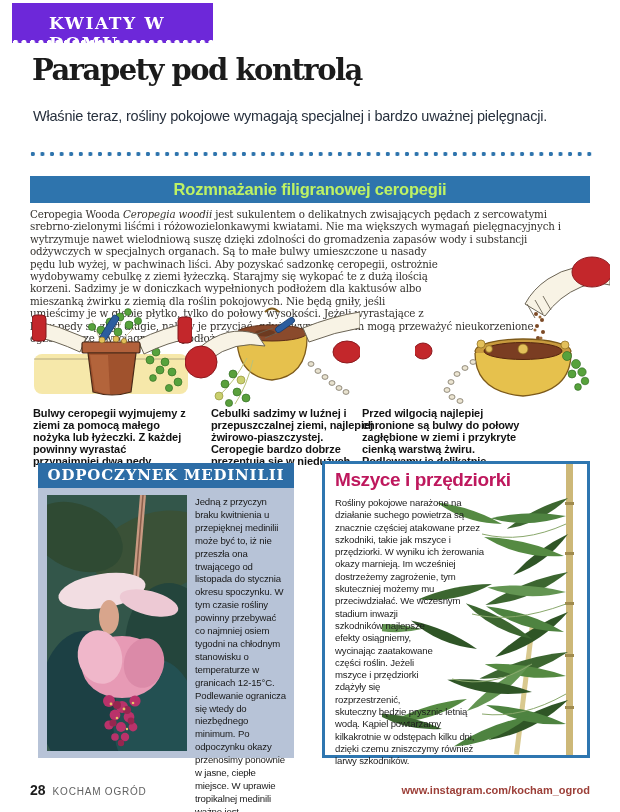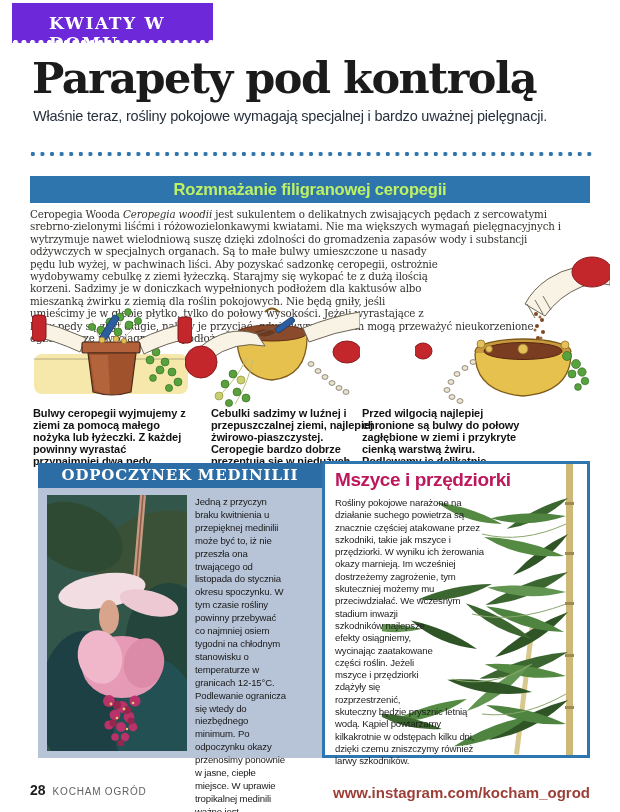--- a/index.html
+++ b/index.html
@@ -9,21 +9,21 @@
   
   .kicker{position:absolute;left:12px;top:3px;width:201px;height:40px;background:#6d28d9;}
   .kicker-label{position:absolute;left:37px;top:10px;color:#ffffff;
         font-family:"DejaVu Serif",serif;font-weight:bold;font-size:17px;letter-spacing:1.6px;}
   .kicker::after{content:"";position:absolute;left:0;right:-6px;bottom:-3px;height:7px;
         background-image:radial-gradient(circle at 3.5px 3.5px,#ffffff 2.4px,rgba(255,255,255,0) 2.9px);
         background-size:8.5px 7px;}
 
   
   .main-title{position:absolute;left:32px;top:53px;color:#1b1b1b;
-        font-family:"DejaVu Serif",serif;font-weight:bold;font-size:43px;letter-spacing:-1.5px;white-space:nowrap;}
+        font-family:"DejaVu Serif",serif;font-weight:bold;font-size:29px;letter-spacing:-1.5px;white-space:nowrap;}
   .intro{position:absolute;left:33px;top:107px;width:565px;color:#27303d;
         font-size:14.5px;line-height:19px;letter-spacing:-0.2px;font-weight:500;}
   .intro span{display:block;}
   .dotted-sep{position:absolute;left:30px;top:151px;width:562px;height:6px;
         background-image:radial-gradient(circle at 2.8px 3px,#2e74ad 1.9px,rgba(46,116,173,0) 2.4px);
         background-size:9.6px 6px;}
 
   
   .section-bar{position:absolute;left:30px;top:176px;width:560px;height:27px;background:#2e74ad;
         color:#bef264;font-weight:bold;font-size:16.5px;text-align:center;line-height:27px;letter-spacing:-0.2px;}
@@ -40,21 +40,21 @@
   .ill2{position:absolute;left:185px;top:296px;width:175px;height:112px;}
   .ill3{position:absolute;left:415px;top:256px;width:195px;height:150px;}
 
   
   .caption{position:absolute;top:407px;color:#121212;font-weight:bold;font-size:11px;line-height:12.1px;letter-spacing:-0.1px;}
   .caption.c1{left:33px;width:160px;}
   .caption.c2{left:211px;width:166px;}
   .caption.c3{left:362px;width:172px;}
 
   
-  .med-box{position:absolute;left:38px;top:463px;width:284px;height:295px;background:#b7c3d7;}
+  .med-box{position:absolute;left:38px;top:463px;width:256px;height:295px;background:#b7c3d7;}
   .med-head{position:absolute;left:0;top:0;width:100%;height:25px;background:#2d6da6;
         color:#ffffff;font-family:"DejaVu Serif",serif;font-weight:bold;font-size:15px;
         letter-spacing:0.8px;text-align:center;line-height:25px;}
   .med-photo{position:absolute;left:9px;top:32px;width:140px;height:256px;}
   .med-text{position:absolute;left:157px;top:33px;width:92px;color:#191919;
         font-size:9.6px;line-height:12.9px;letter-spacing:-0.15px;}
 
   
   .pest-box{position:absolute;left:322px;top:461px;width:262px;height:291px;background:#ffffff;
         border:3px solid #2e76b0;}
@@ -63,21 +63,21 @@
         font-weight:bold;font-size:19px;letter-spacing:-0.4px;}
   .pest-text{position:absolute;left:10px;top:33px;width:240px;z-index:2;color:#1d1d1d;
         font-size:9.6px;line-height:12.3px;letter-spacing:-0.15px;}
   .psA{float:right;width:80px;height:112px;}
   .psB{float:right;clear:right;width:135px;height:86px;}
   .psC{float:right;clear:right;width:90px;height:70px;}
 
   
   .footer-left{position:absolute;left:30px;top:782px;font-size:10px;color:#616161;letter-spacing:0.8px;}
   .footer-left b{color:#1c1c1c;font-size:14px;letter-spacing:0;margin-right:7px;}
-  .footer-right{position:absolute;right:30px;top:784px;font-size:15px;font-weight:bold;color:#9c3f38;}
+  .footer-right{position:absolute;right:30px;top:784px;font-size:11px;font-weight:bold;color:#9c3f38;}
 </style>
 </head>
 <body>
 
 <div class="page">
 
   <div class="kicker">
     <span class="kicker-label">KWIATY W DOMU</span>
   </div>
 

